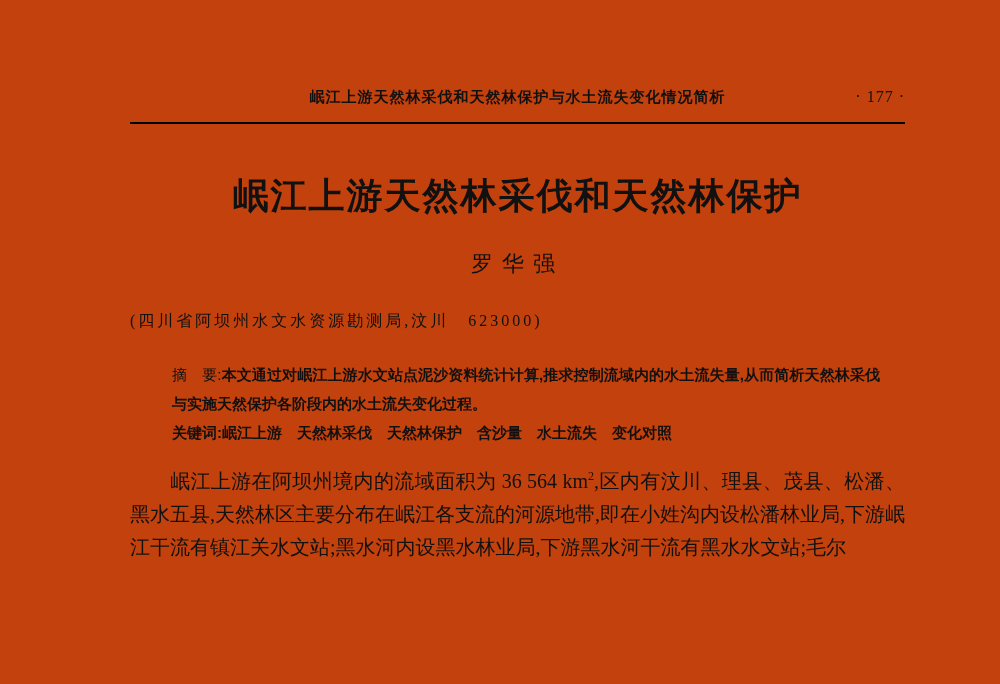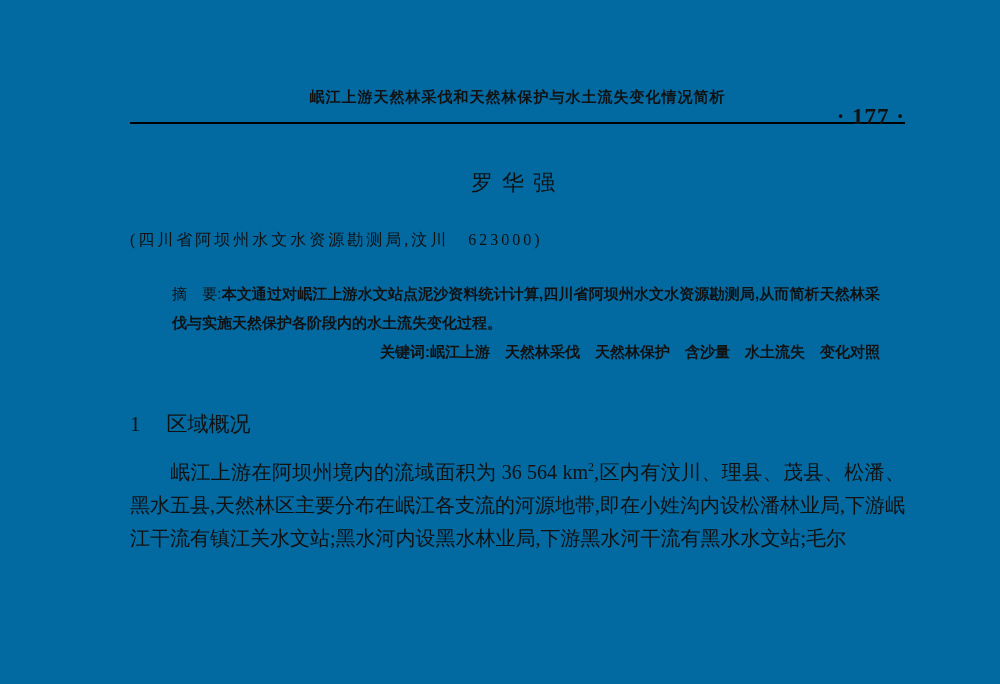--- a/index.html
+++ b/index.html
@@ -7,21 +7,21 @@
   body {
     width: 1000px;
     height: 684px;
     overflow: hidden;
     font-family: "Liberation Serif", serif;
     color: #111111;
   }
   .page {
     width: 1000px;
     height: 684px;
-    background: #0369a1;
+    background: #c2410c;
     position: relative;
   }
   .content {
     margin: 0 95px 0 130px; 
     padding-top: 88px;
   }
   
   .running-header {
     position: relative;
     height: 22px;
@@ -29,42 +29,43 @@
   }
   .running-title {
     font-weight: bold;
     font-size: 15px;
     letter-spacing: 1px;
     font-family: "Liberation Serif", serif;
   }
   .page-number {
     position: absolute;
     right: 0;
-    top: 16px;
-    font-weight: bold;
-    font-size: 23px;
+    top: 0;
+    font-weight: normal;
+    font-size: 16px;
     letter-spacing: 1px;
   }
   .header-rule {
     margin-top: 12px;
     height: 2px;
     background: #000000;
   }
   
   .article-title {
     margin-top: 44px;
     text-align: center;
     font-family: "Liberation Sans", sans-serif;
     font-weight: 900;
     font-size: 36px;
     line-height: 55px;
     letter-spacing: 2px;
   }
   
   .author {
+    margin-top: 26px;
     text-align: center;
     font-size: 22px;
     letter-spacing: 9px;
     font-weight: 500;
   }
   
   .affiliation {
     margin-top: 32px;
     text-align: left;
     font-size: 16px;
@@ -73,21 +74,21 @@
   
   .abstract-block {
     margin: 28px 25px 0 42px;
     font-family: "Liberation Sans", sans-serif;
     font-weight: bold;
     font-size: 15px;
     line-height: 29px;
     text-align: justify;
   }
   .abstract-label { font-weight: 400; }
-  .keywords-line { text-align: right; }
+  .keywords-line { text-align: left; }
   .keywords-label { font-weight: 900; }
   
   .section-heading {
     margin-top: 44px;
     font-weight: normal;
     font-size: 21px;
   }
   .section-number {
     display: inline-block;
     margin-right: 26px;
@@ -112,37 +113,35 @@
   <div class="content">
 
     <div class="running-header">
       <span class="running-title">岷江上游天然林采伐和天然林保护与水土流失变化情况简析</span>
       <span class="page-number">· 177 ·</span>
     </div>
 
     <div class="header-rule"></div>
 
     <h1 class="article-title">
+      <div>岷江上游天然林采伐和天然林保护</div>
     </h1>
 
     <div class="author">罗华强</div>
 
     <div class="affiliation">(四川省阿坝州水文水资源勘测局,汶川　623000)</div>
 
     <div class="abstract-block">
       <div>
-        <span class="abstract-label">摘　要:</span><span>本文通过对岷江上游水文站点泥沙资料统计计算,四川省阿坝州水文水资源勘测局,从而简析天然林采伐与实施天然保护各阶段内的水土流失变化过程。</span>
+        <span class="abstract-label">摘　要:</span><span>本文通过对岷江上游水文站点泥沙资料统计计算,推求控制流域内的水土流失量,从而简析天然林采伐与实施天然保护各阶段内的水土流失变化过程。</span>
       </div>
       <div class="keywords-line">
         <span class="keywords-label">关键词:</span><span>岷江上游　天然林采伐　天然林保护　含沙量　水土流失　变化对照</span>
       </div>
     </div>
 
-    <h2 class="section-heading">
-      <span class="section-number">1</span><span>区域概况</span>
-    </h2>
 
     <p class="body-para">
       <span>岷江上游在阿坝州境内的流域面积为 36 564 km</span><sup>2</sup><span>,区内有汶川、理县、茂县、松潘、黑水五县,天然林区主要分布在岷江各支流的河源地带,即在小姓沟内设松潘林业局,下游岷江干流有镇江关水文站;黑水河内设黑水林业局,下游黑水河干流有黑水水文站;毛尔</span>
     </p>
 
   </div>
 </div>
 
 </body></html>

